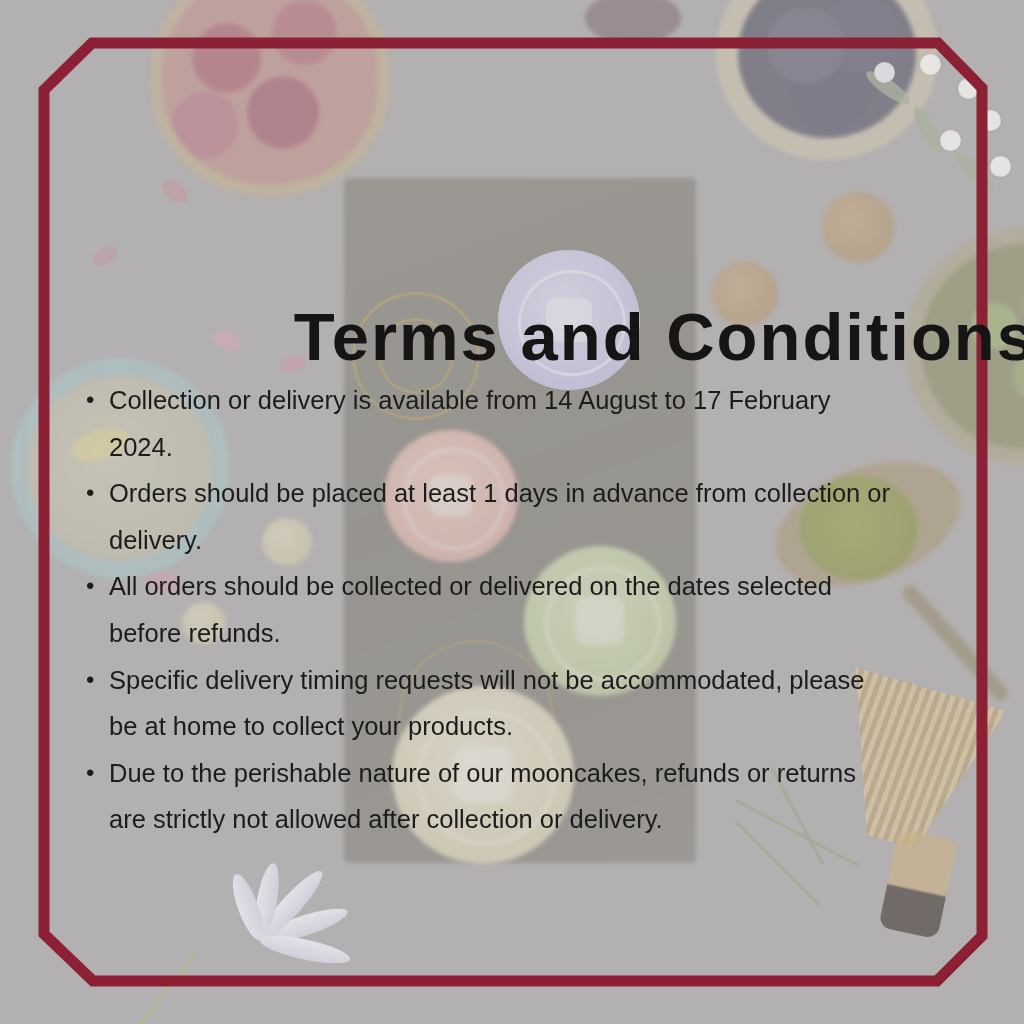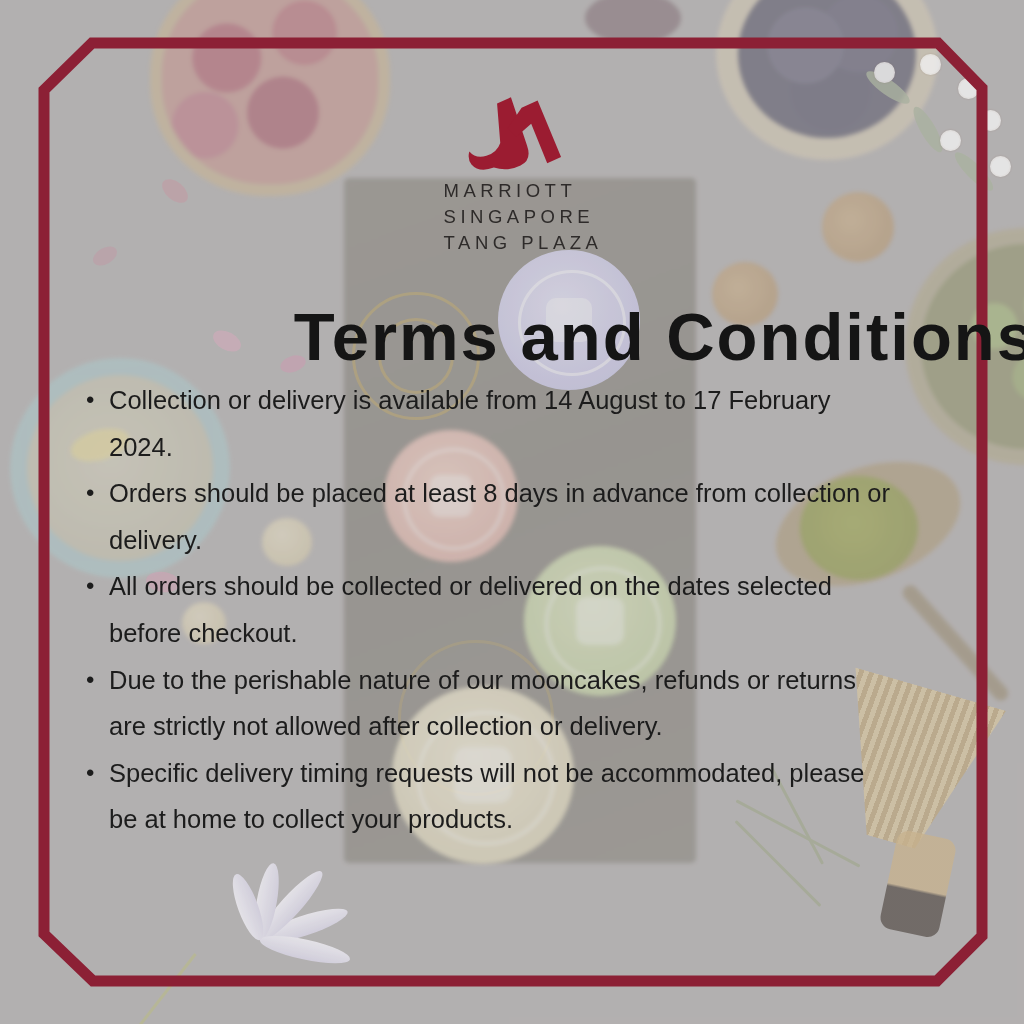--- a/index.html
+++ b/index.html
@@ -186,42 +186,30 @@
   </div>
 
   <div class="veil"></div>
 
   <svg class="frame-svg" width="1024" height="1024" viewBox="0 0 1024 1024">
     <path d="M92 43 H938 L982 88 V936 L937 981 H93 L44 934 V90 Z" fill="none" stroke="#8c2035" stroke-width="11"></path>
   </svg>
 
   <div class="content">
 
-    <div class="brand">
-      <svg width="112" height="80" viewBox="0 0 100 75">
-        <path fill="#9b1c31" d="M36 9 L49 3 L64 48 Q69 62 58 67 Q46 73 33 69
-          Q19 74 12 66 Q8 61 10 54 Q16 61 26 58 Q36 55 39 46 Z"></path>
-        <path fill="#9b1c31" d="M59 13 L74 6 L96 59 L83 65 L68 28 L54 40 L46 32 Z"></path>
-      </svg>
-      <div class="brand-lines">
-        <div>MARRIOTT</div>
-        <div>SINGAPORE</div>
-        <div>TANG PLAZA</div>
-      </div>
-    </div>
 
     <div class="title">Terms and Conditions</div>
 
     <ul class="terms">
       <li>Collection or delivery is available from 14 August to 17 February
 2024.</li>
-      <li>Orders should be placed at least 8 days in advance from collection or
+      <li>Orders should be placed at least 1 days in advance from collection or
 delivery.</li>
       <li>All orders should be collected or delivered on the dates selected
-before checkout.</li>
+before refunds.</li>
+      <li>Specific delivery timing requests will not be accommodated, please
+be at home to collect your products.</li>
       <li>Due to the perishable nature of our mooncakes, refunds or returns
 are strictly not allowed after collection or delivery.</li>
-      <li>Specific delivery timing requests will not be accommodated, please
-be at home to collect your products.</li>
     </ul>
 
   </div>
 </div>
 
 </body></html>

